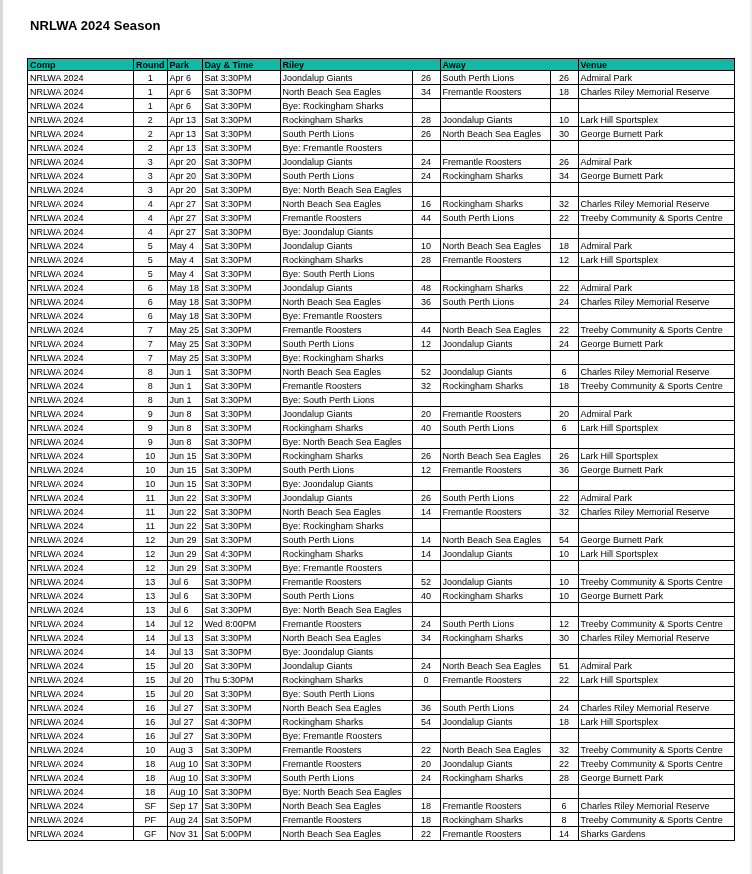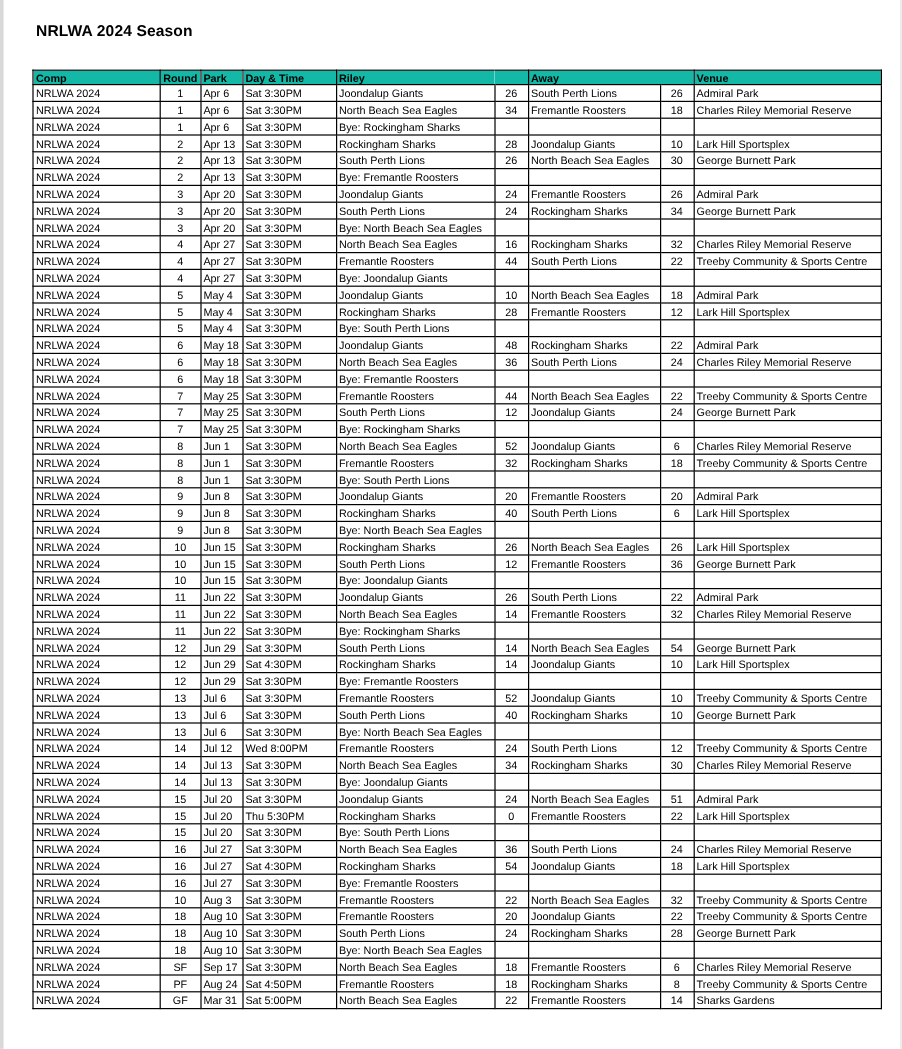--- a/index.html
+++ b/index.html
@@ -645,31 +645,31 @@
         <td class="c-home">North Beach Sea Eagles</td>
         <td class="c-score">18</td>
         <td class="c-away">Fremantle Roosters</td>
         <td class="c-score">6</td>
         <td class="c-venue">Charles Riley Memorial Reserve</td>
       </tr>
       <tr>
         <td class="c-comp">NRLWA 2024</td>
         <td class="c-round">PF</td>
         <td class="c-date">Aug 24</td>
-        <td class="c-time">Sat 4:50PM</td>
+        <td class="c-time">Sat 3:50PM</td>
         <td class="c-home">Fremantle Roosters</td>
         <td class="c-score">18</td>
         <td class="c-away">Rockingham Sharks</td>
         <td class="c-score">8</td>
         <td class="c-venue">Treeby Community &amp; Sports Centre</td>
       </tr>
       <tr>
         <td class="c-comp">NRLWA 2024</td>
         <td class="c-round">GF</td>
-        <td class="c-date">Mar 31</td>
+        <td class="c-date">Nov 31</td>
         <td class="c-time">Sat 5:00PM</td>
         <td class="c-home">North Beach Sea Eagles</td>
         <td class="c-score">22</td>
         <td class="c-away">Fremantle Roosters</td>
         <td class="c-score">14</td>
         <td class="c-venue">Sharks Gardens</td>
       </tr>
     </tbody>
 </table>
 

